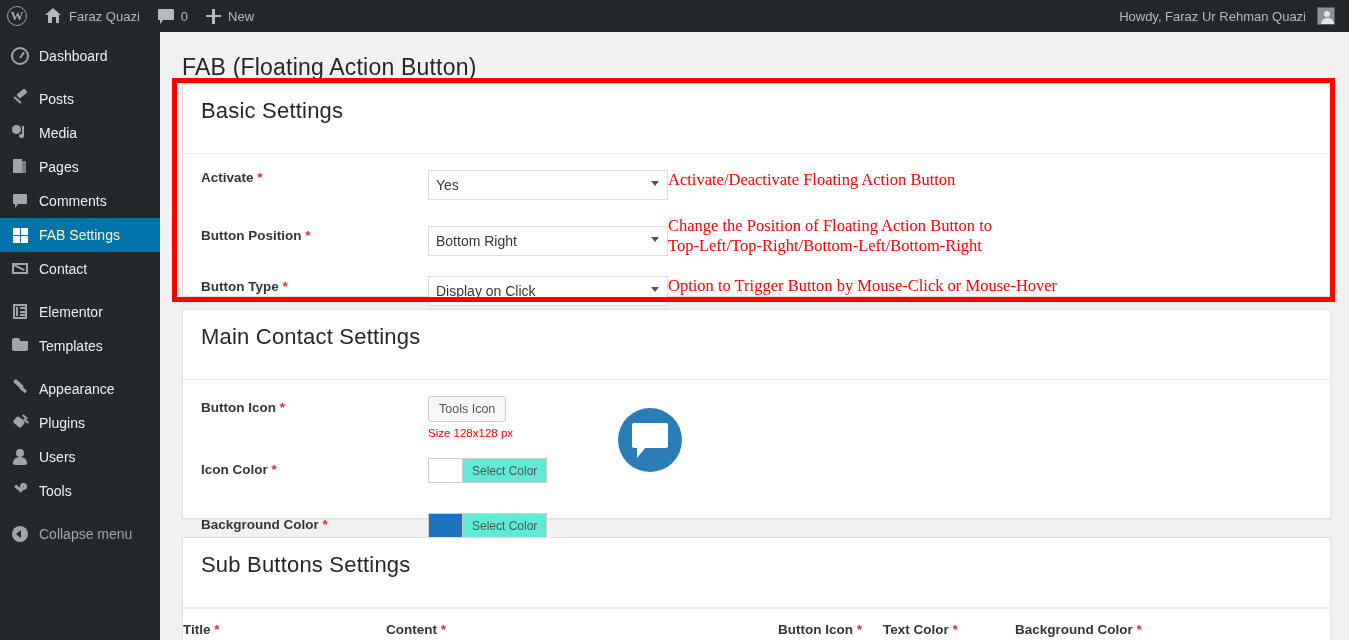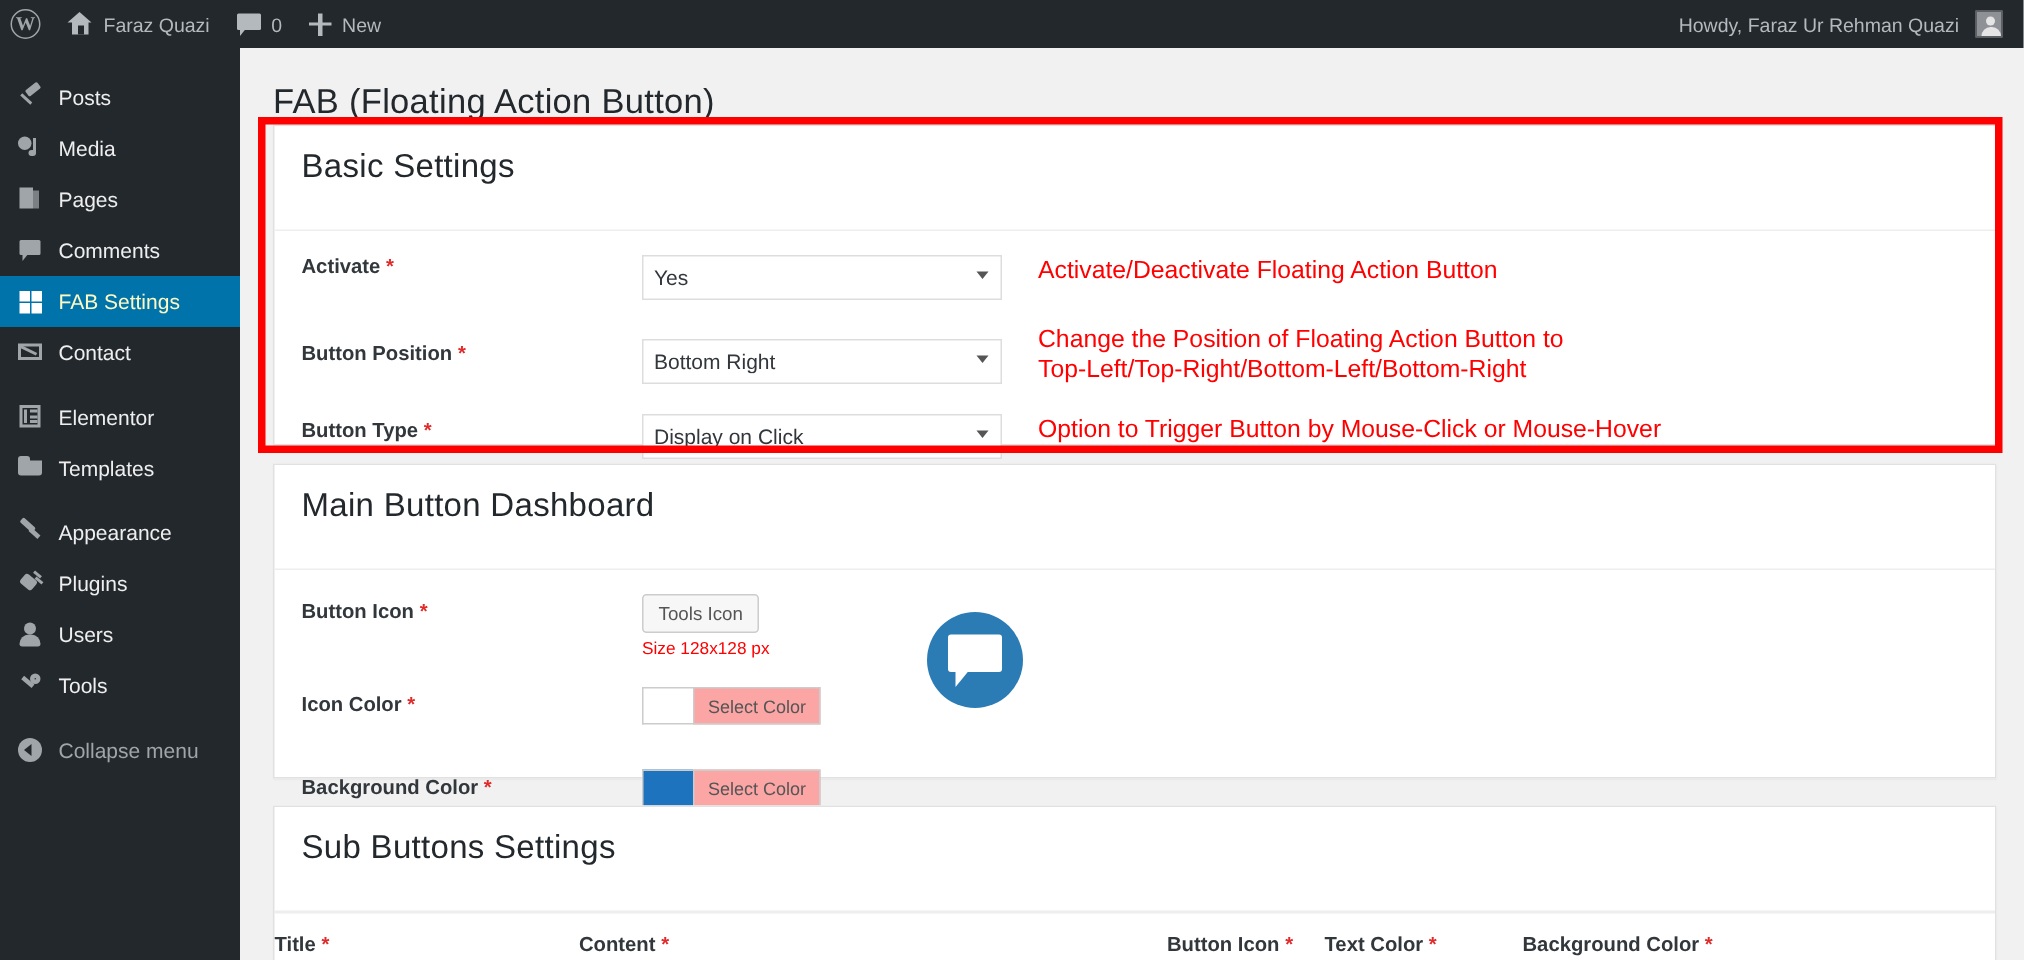--- a/index.html
+++ b/index.html
@@ -232,24 +232,24 @@
     position: absolute; right: 9px; top: 11px;
     width: 0; height: 0;
     border-left: 4px solid transparent;
     border-right: 4px solid transparent;
     border-top: 5px solid #555;
     pointer-events: none;
   }
 
   .help {
     color: #ff0000;
-    font-family: Liberation Sans, sans-serif;
+    font-family: Liberation Serif, serif;
     font-size: 16.5px;
     line-height: 20px;
-    margin-left: 24px;
+    margin-left: 0;
     white-space: pre-line;
   }
 
   
   #annot-box {
     position: absolute;
     left: 12px; top: 46px;
     width: 1163px; height: 224px;
     border: 5px solid #ff0000;
     pointer-events: none;
@@ -269,21 +269,21 @@
   .size-note {
     color: #ff0000; font-size: 11.5px;
     margin-top: 5px;
     font-family: "Liberation Sans", sans-serif;
   }
   .color-ctrl { display: flex; align-items: stretch; height: 25px; }
   .color-swatch {
     width: 34px; border: 1px solid #ccc; border-right: none;
   }
   .color-btn {
-    font-size: 12px; color: #555; background: #fca5a5;
+    font-size: 12px; color: #555; background: #5eead4;
     border: 1px solid #ccc; padding: 0 9px;
     display: flex; align-items: center;
     font-family: "Liberation Sans", sans-serif;
     cursor: pointer;
   }
   .preview-bubble {
     position: absolute; left: 435px; top: 28px;
     width: 64px; height: 64px; border-radius: 50%;
     background: #2b7cb5;
   }
@@ -344,20 +344,27 @@
     <span class="avatar-box">
       <span class="head"></span>
         <span class="shoulders"></span>
     </span>
   </div>
 </div>
 
 <div id="sidebar">
   <div style="height:7px"></div>
 
+  <div class="menu-item">
+    <span class="mi-icon ico-dash">
+        <i class="ic ring"></i>
+        <i class="ic ndl"></i>
+      </span>
+    <span class="mi-label">Dashboard</span>
+  </div>
   <div class="menu-gap"></div>
 
   <div class="menu-item">
     <span class="mi-icon ico-pin">
         <i class="ic pnh"></i>
         <i class="ic pns"></i>
       </span>
     <span class="mi-label">Posts</span>
   </div>
   <div class="menu-item">
@@ -509,21 +516,21 @@
           </select>
           <span class="sel-caret"></span>
         </div>
         <div class="help" style="margin-top:2px;">Option to Trigger Button by Mouse-Click or Mouse-Hover</div>
       </div>
 
     </div>
   </div>
 
   <div class="panel" style="top:277px; height:210px;">
-    <div class="panel-title">Main Button Dashboard</div>
+    <div class="panel-title">Main Contact Settings</div>
     <div class="panel-body">
 
       <div class="preview-bubble" style="background: rgb(43, 124, 181);">
         <span class="rect"></span>
           <span class="tail"></span>
       </div>
 
       <div class="form-row" style="margin-top:8px;">
         <div class="fld-label" style="padding-top:4px;">
           <span>Button Icon</span>

